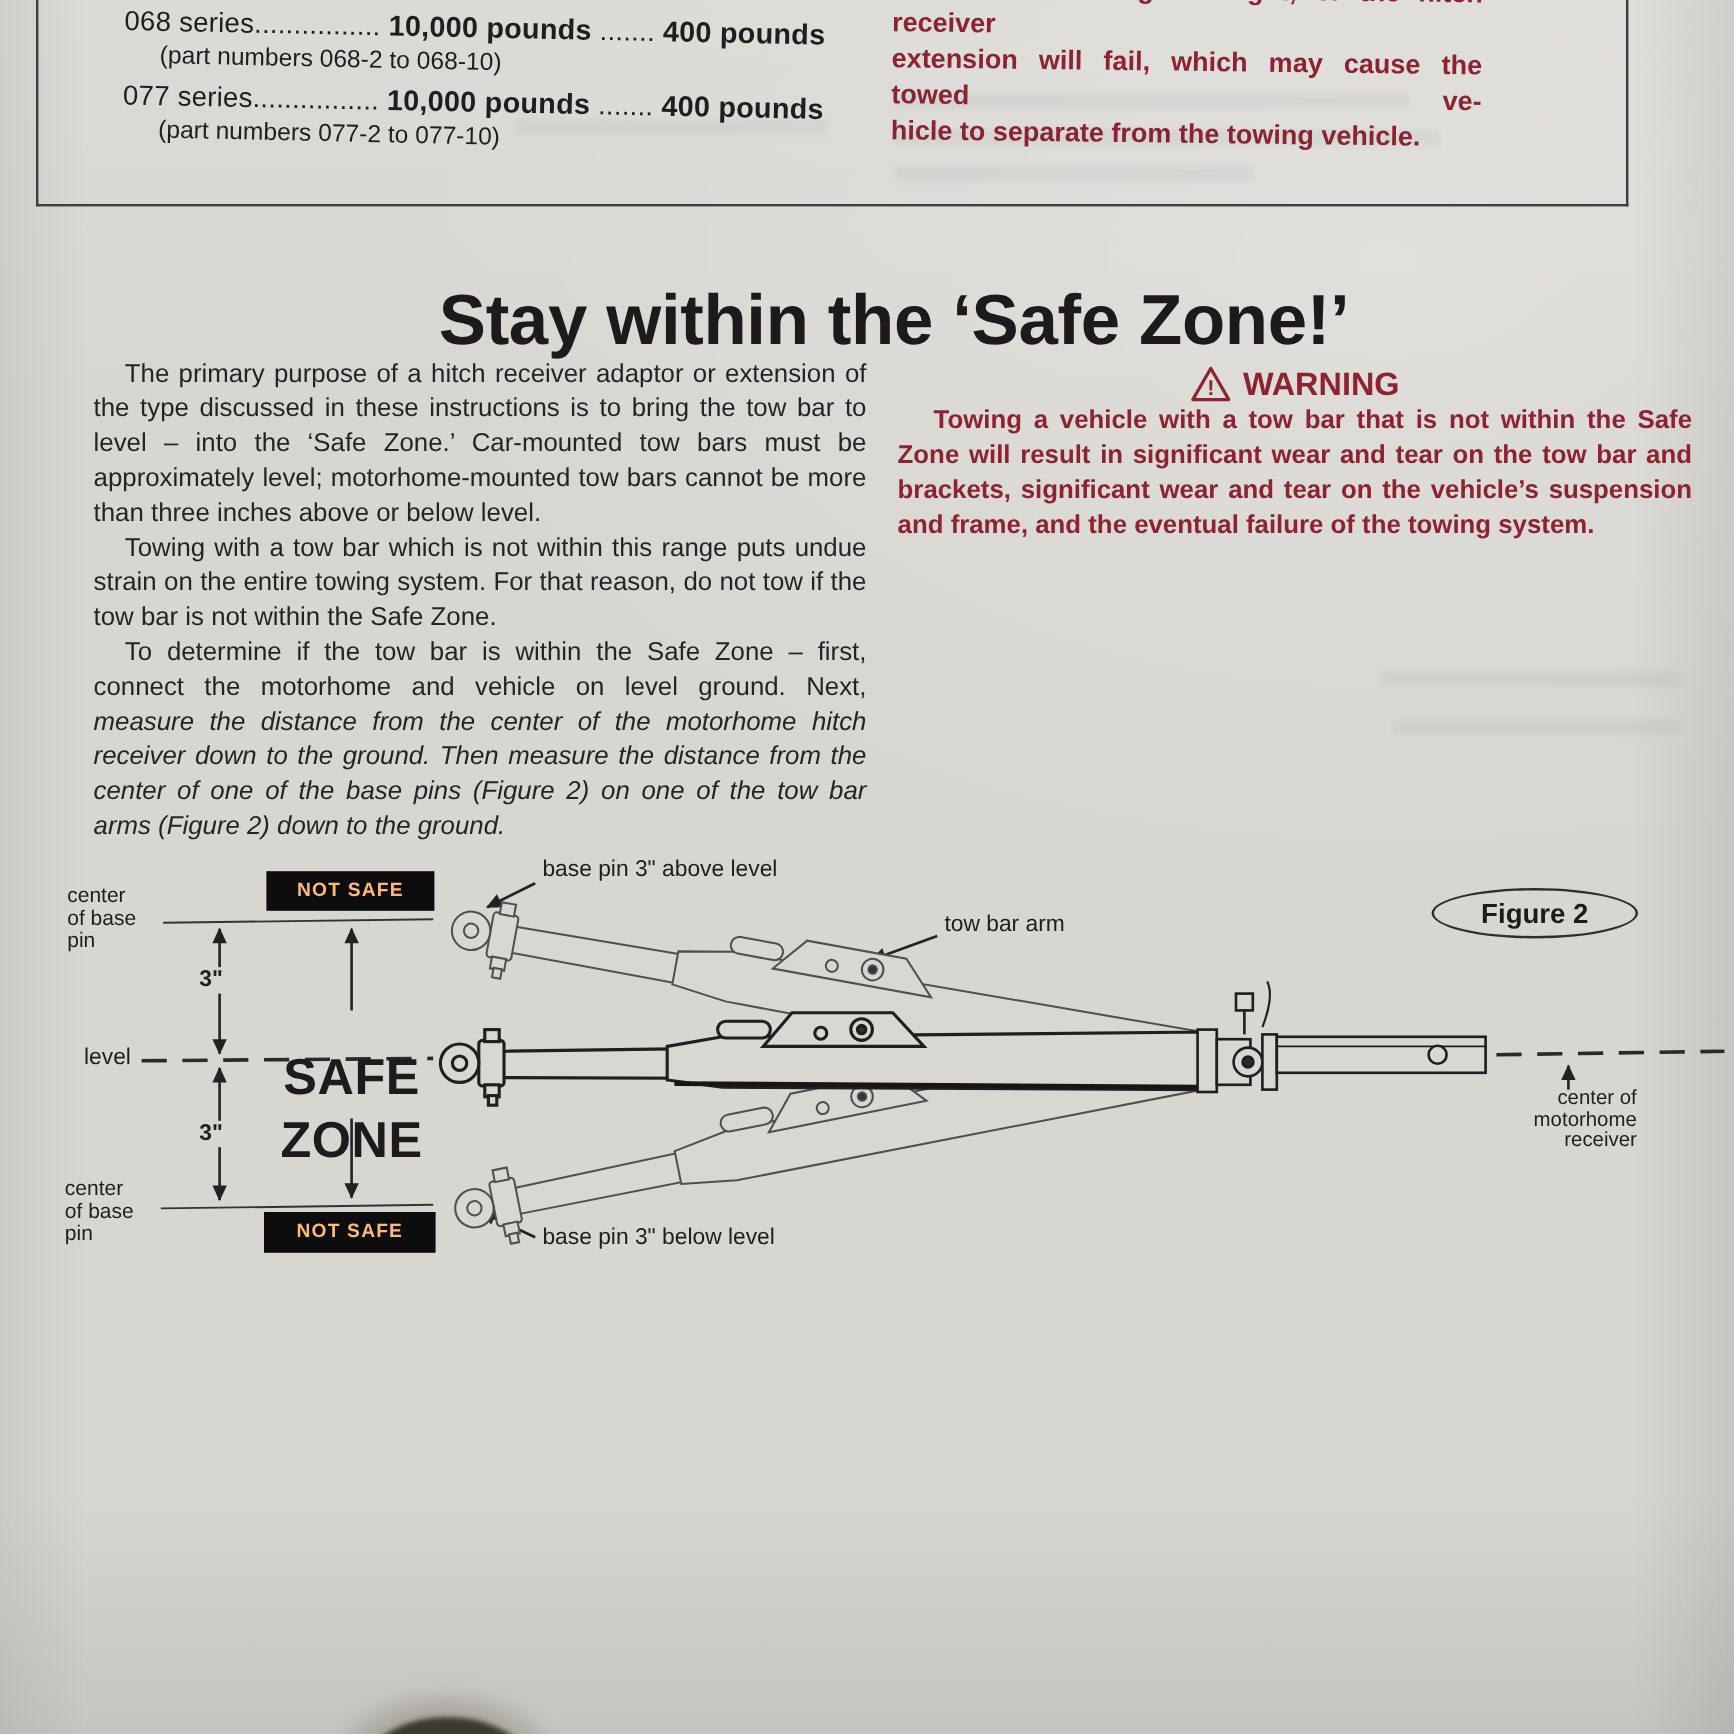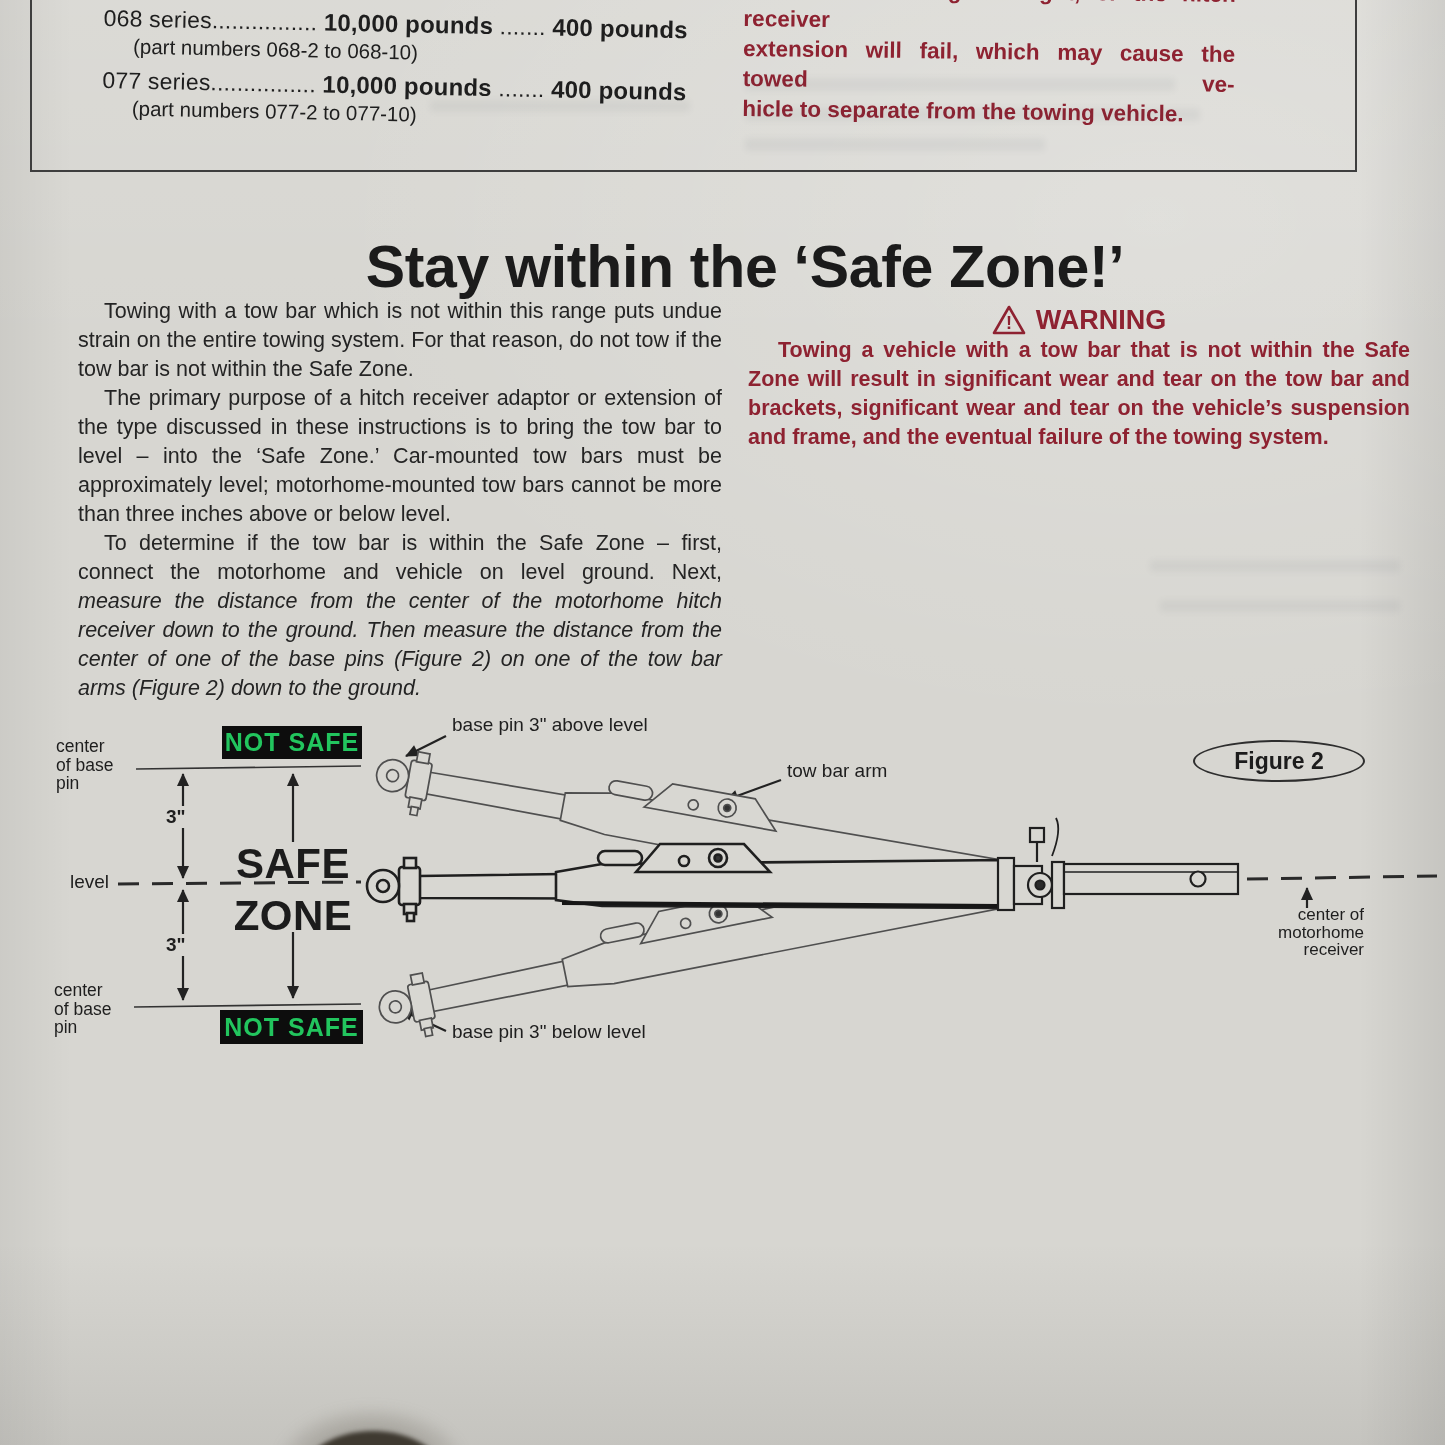--- a/index.html
+++ b/index.html
@@ -31,25 +31,25 @@
   .col p{margin:0;text-indent:26px;}
   .col-left{left:78px;top:297px;width:644px;}
   .col-right{left:748px;top:296px;width:662px;}
   .ital{font-style:italic;}
   .warn-head{display:flex;justify-content:center;align-items:center;gap:10px;
     margin-top:9px;color:#8e2231;font-weight:bold;font-size:27px;}
   .warn-body{color:#8e2231;font-weight:bold;margin-top:1px;}
   .warn-body p{text-indent:30px;margin:0;}
   
   .lab{position:absolute;color:#1e1e1e;}
-  .notsafe{background:#0d0d0d;color:#22c55e;font-weight:bold;font-size:25px;
+  .notsafe{background:#0d0d0d;color:#fdba74;font-weight:bold;font-size:16px;
     display:flex;align-items:center;justify-content:center;letter-spacing:1px;}
   .ns-top{left:222px;top:726px;width:140px;height:33px;}
   .ns-bot{left:220px;top:1010px;width:143px;height:34px;}
-  .bigzone{font-weight:bold;font-size:42px;letter-spacing:0.5px;text-align:center;width:120px;color:#1c1c1c;}
+  .bigzone{font-weight:bold;font-size:42px;letter-spacing:0.5px;text-align:center;width:120px;color:#1c1c1c;margin-top:34px;}
   .cbp{width:82px;font-size:17.5px;line-height:18.5px;}
   .dim-label{background:#d7d6d1;padding:0 3px;font-size:19px;font-weight:bold;}
   .small-lab{font-size:19px;}
   .figure-oval{left:1193px;top:740px;width:168px;height:38px;border:2px solid #2e2e2e;border-radius:50%;
     display:flex;align-items:center;justify-content:center;font-weight:bold;font-size:23px;color:#1c1c1c;}
   .recv{left:1252px;top:906px;width:112px;text-align:right;font-size:17px;line-height:17.5px;}
   
   .ghost{position:absolute;background:#39414e;opacity:0.055;filter:blur(3px);border-radius:3px;}
   .finger-halo{position:absolute;left:278px;top:1408px;width:186px;height:116px;border-radius:50%;
     background:radial-gradient(ellipse at center, rgba(88,83,73,0.6), rgba(120,115,105,0.28) 55%, transparent 76%);
@@ -89,22 +89,22 @@
     <div class="red-block">
       <div class="jline">the maximum tongue weight, or the hitch receiver</div>
       <div class="jline">extension will fail, which may cause the towed ve-</div>
       <div class="lline">hicle to separate from the towing vehicle.</div>
     </div>
   </div>
 
   <div class="title">Stay within the ‘Safe Zone!’</div>
 
   <div class="col col-left">
+    <p>The primary purpose of a hitch receiver adaptor or extension of the type discussed in these instructions is to bring the tow bar to level – into the ‘Safe Zone.’ Car-mounted tow bars must be approximately level; motorhome-mounted tow bars cannot be more than three inches above or below level.</p>
     <p>Towing with a tow bar which is not within this range puts undue strain on the entire towing system. For that reason, do not tow if the tow bar is not within the Safe Zone.</p>
-    <p>The primary purpose of a hitch receiver adaptor or extension of the type discussed in these instructions is to bring the tow bar to level – into the ‘Safe Zone.’ Car-mounted tow bars must be approximately level; motorhome-mounted tow bars cannot be more than three inches above or below level.</p>
     <p><span>To determine if the tow bar is within the Safe Zone – first, connect the motorhome and vehicle on level ground. Next, </span><span class="ital">measure the distance from the center of the motorhome hitch receiver down to the ground. Then measure the distance from the center of one of the base pins (Figure 2) on one of the tow bar arms (Figure 2) down to the ground.</span></p>
   </div>
 
   <div class="col col-right">
     <div class="warn-head">
       <svg width="34" height="30" viewBox="0 0 34 30">
         <path d="M17,2 L32,28 L2,28 Z" fill="none" stroke="#8e2231" stroke-width="2.6" stroke-linejoin="round"></path>
         <text x="17" y="24" text-anchor="middle" font-size="18" font-weight="bold" fill="#8e2231" font-family="Liberation Sans, sans-serif">!</text>
       </svg>
       <span>WARNING</span>

